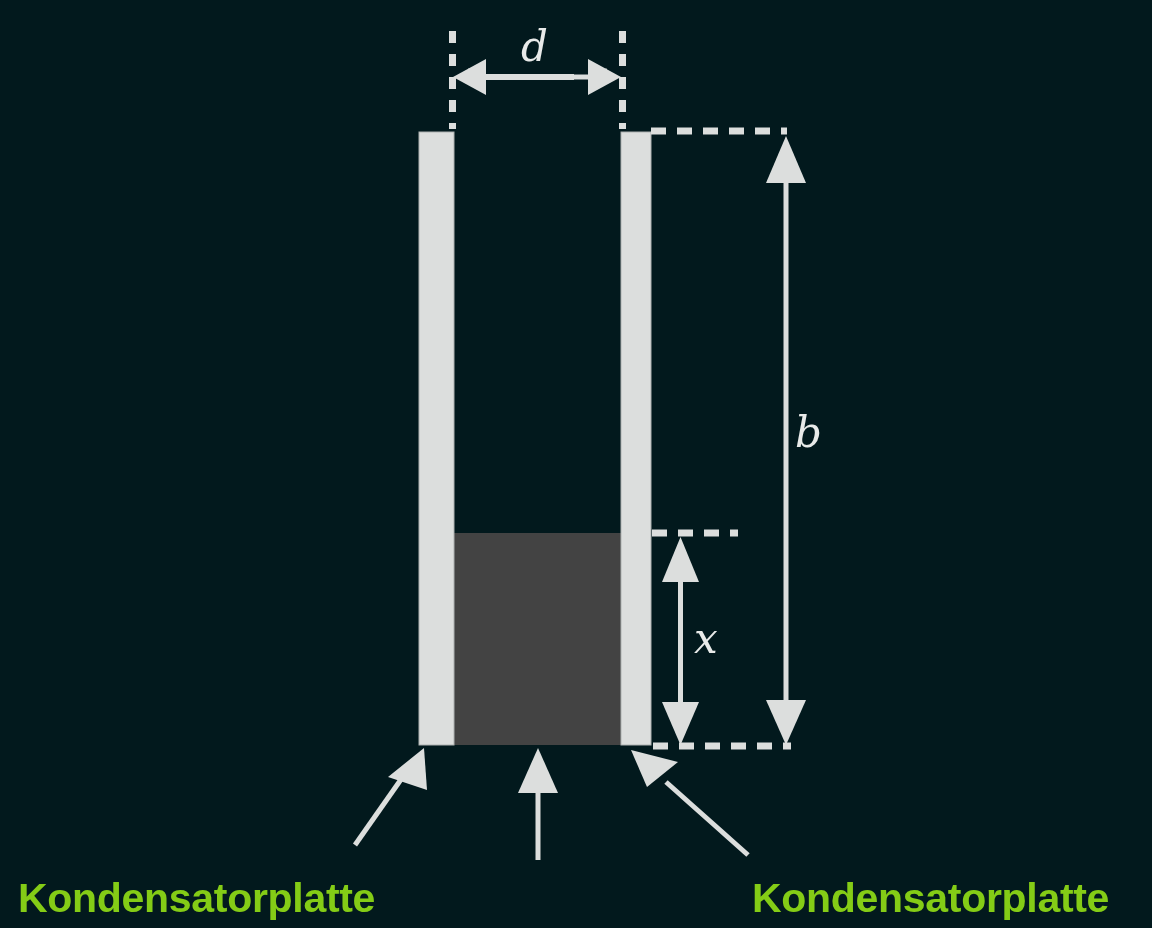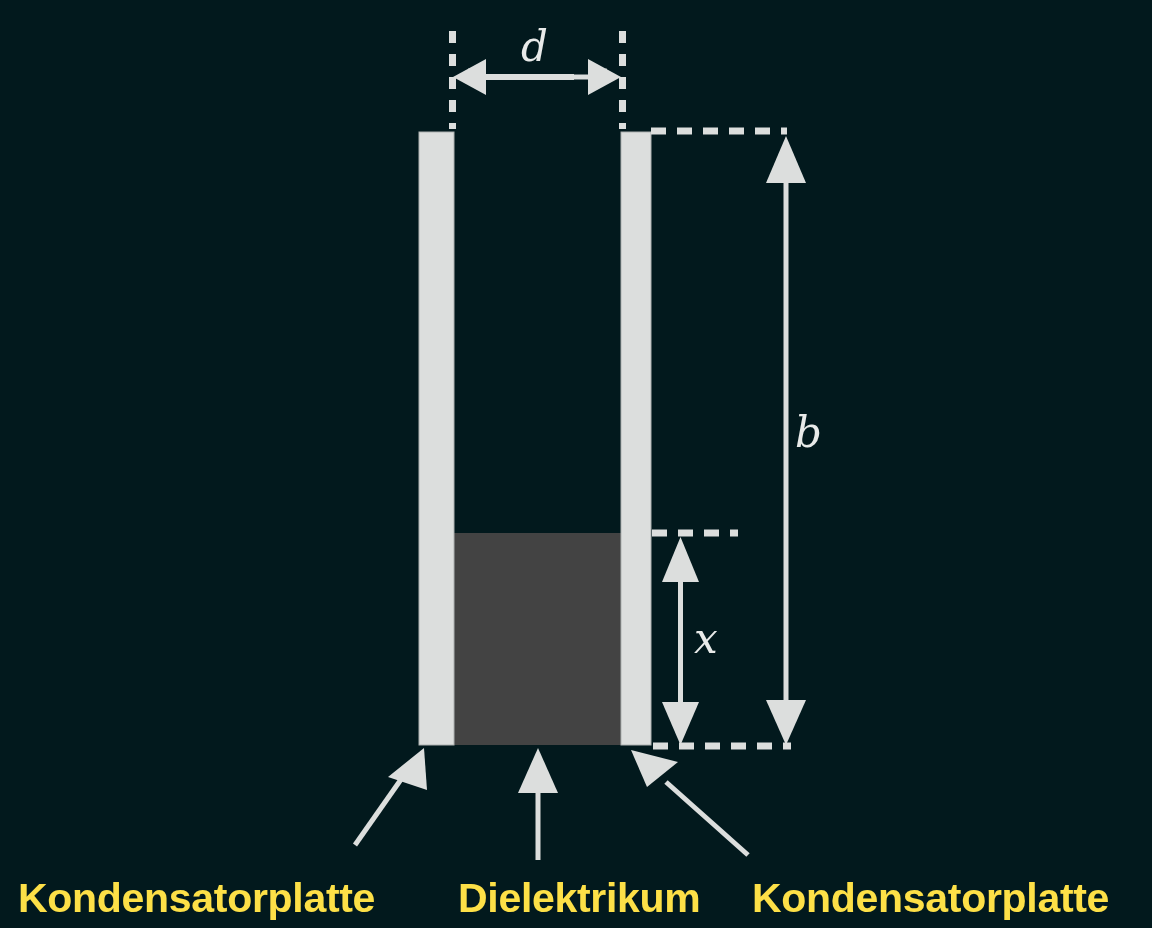--- a/index.html
+++ b/index.html
@@ -18,21 +18,21 @@
   #diagram-svg {
     position: absolute;
     left: 0;
     top: 0;
     width: 1152px;
     height: 928px;
     display: block;
   }
   .caption-text {
     position: absolute;
-    color: #fde047;
+    color: #84cc16;
     font-family: "Liberation Sans", sans-serif;
     font-size: 41px;
     font-weight: 700;
     letter-spacing: -0.3px;
     white-space: nowrap;
     line-height: 1;
   }
   #caption-left  { left: 18px;  top: 878px; }
   #caption-mid   { left: 458px; top: 878px; }
   #caption-right { left: 752px; top: 878px; }
@@ -108,16 +108,15 @@
 
     <line x1="748" y1="855" x2="666" y2="782" stroke="#dcdedd" stroke-width="5"></line>
     <polygon points="631,750 678,762 647,787" fill="#dcdedd"></polygon>
   </svg>
 
   <div class="math-label" id="label-d">d</div>
   <div class="math-label" id="label-b">b</div>
   <div class="math-label" id="label-x">x</div>
 
   <div class="caption-text" id="caption-left">Kondensatorplatte</div>
-  <div class="caption-text" id="caption-mid">Dielektrikum</div>
   <div class="caption-text" id="caption-right">Kondensatorplatte</div>
 
 </div>
 
 </body></html>

